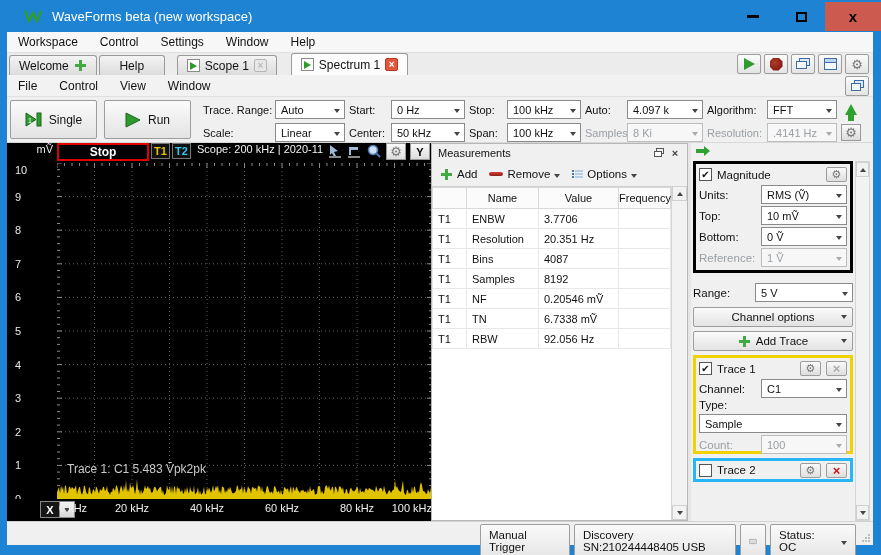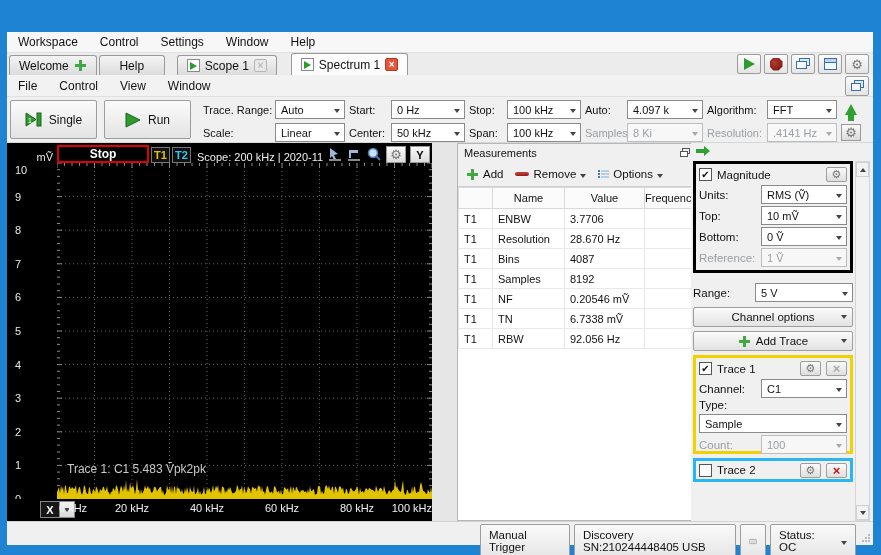--- a/index.html
+++ b/index.html
@@ -57,41 +57,41 @@
   .combo.dis { color:#9aa0a6; background:#f7f7f7; border-color:#bdbdbd; }
   .combo.dis .car { border-top-color:#aaa; }
   .arrow-up { width:0; height:0; border-left:6px solid transparent; border-right:6px solid transparent; border-bottom:11px solid #2ea12e; position:relative; }
   .arrow-up::after { content:""; position:absolute; left:-3px; top:11px; width:6px; height:6px; background:#2ea12e; }
 
   
   .main { position:absolute; left:0; top:111px; width:866px; height:378px; background:#e6e6e6; }
 
   
   .plot-col { position:absolute; left:0; top:0; width:425px; height:378px; background:#000; }
-  .plot-header { position:absolute; left:0; top:0; width:425px; height:20px; display:flex; align-items:flex-end; color:#fff; }
+  .plot-header { position:absolute; left:0; top:0; width:425px; height:20px; display:flex; align-items:flex-start; color:#fff; }
   .unit-label { width:50px; text-align:right; padding-right:4px; font-size:11px; color:#e8e8e8; }
   .stop-btn { width:92px; height:18px; border:2px solid var(--stopred,#e00000); background:#000; color:#fff; font-weight:bold; font-size:12px; display:flex; align-items:center; justify-content:center; }
   .tbadge { width:19px; height:16px; border:1px solid #777; margin-left:2px; display:flex; align-items:center; justify-content:center; font-size:11px; font-weight:bold; background:#111; }
   .tbadge.t1 { color:var(--yellow,#e2c300); }
   .tbadge.t2 { color:var(--cyan,#35c5f1); }
   .scope-info { margin-left:6px; font-size:11px; color:#f0f0f0; white-space:nowrap; }
   .ph-icons { margin-left:auto; display:flex; align-items:center; gap:4px; padding-right:2px; }
   .ybtn { width:20px; height:17px; background:linear-gradient(#fafafa,#dcdcdc); border:1px solid #999; color:#000; font-size:11px; font-weight:bold; display:flex; align-items:center; justify-content:center; }
   .gearbtn { width:20px; height:17px; background:linear-gradient(#fafafa,#dcdcdc); border:1px solid #999; display:flex; align-items:center; justify-content:center; }
   .plot-body { position:absolute; left:0; top:20px; width:425px; height:336px; background:#000; }
   .ylab { position:absolute; left:8px; width:30px; font-size:11px; color:#e8e8e8; }
   .xaxis { position:absolute; left:0; top:356px; width:425px; height:22px; background:#000; color:#fff; }
   .xbtn-wrap { position:absolute; left:33px; top:2px; display:flex; }
   .xbtn { width:20px; height:17px; background:#161616; border:1px solid #888; color:#fff; font-weight:bold; font-size:11px; display:flex; align-items:center; justify-content:center; }
   .xbtn-dd { width:15px; height:17px; background:linear-gradient(#f2f2f2,#d8d8d8); border:1px solid #888; border-left:none; display:flex; align-items:center; justify-content:center; }
   .xlabels { position:absolute; left:50px; top:3px; width:375px; height:16px; font-size:11px; color:#f0f0f0; }
   .xlab { position:absolute; white-space:nowrap; }
 
   
-  .meas { position:absolute; left:450px; top:0; width:257px; height:378px; background:#f0f0f0; border:1px solid #b7b7b7; }
+  .meas { position:absolute; left:424px; top:0; width:257px; height:378px; background:#f0f0f0; border:1px solid #b7b7b7; }
   .meas-title { height:18px; display:flex; align-items:center; padding:0 4px 0 6px; font-size:11px; }
   .meas-title .sp { flex:1; }
   .mt-btn { width:16px; height:14px; display:flex; align-items:center; justify-content:center; color:#444; }
   .meas-tools { height:24px; display:flex; align-items:center; gap:4px; padding-left:4px; font-size:11.5px; }
   .tool-item { display:flex; align-items:center; gap:4px; padding:2px 4px; }
   .minus-ic { width:14px; height:4px; background:linear-gradient(#d2413a,#8e1f18); border-radius:2px; }
   .meas-body { position:absolute; left:0; top:42px; right:16px; bottom:0; background:#fff; border-top:1px solid #cfcfcf; }
   table.mtab { border-collapse:collapse; width:100%; font-size:11px; table-layout:fixed; }
   .mtab th { font-weight:normal; background:#fbfbfb; border:1px solid #d9d9d9; height:21px; }
   .mtab td { border:1px solid #e8e8e8; height:20px; padding:1px 5px; background:#fff; }
@@ -130,20 +130,35 @@
   
   .statusbar { position:absolute; left:0; top:489px; width:866px; height:24px; background:#f0f0f0; border-top:1px solid #d2d2d2; font-size:11.5px; }
   .st-btn { position:absolute; top:2px; height:19px; background:linear-gradient(#fafafa,#e6e6e6); border:1px solid #9d9d9d; border-radius:2px; display:flex; align-items:center; justify-content:center; padding:16px 8px; }
   .grip { position:absolute; right:2px; bottom:2px; }
 </style>
 </head>
 <body>
 
 <div class="window" style="--blue: #1e83d3; --closered: #cd5a4e; --yellow: #e2c300; --cyan: #35c5f1; --stopred: #e00000; --t1b: #f2d100; --t2b: #29b6f6;">
 
+  <div class="titlebar">
+    <svg class="app-icon" viewBox="0 0 18 14">
+      <polyline points="1,2 5,12 9,4 13,12 17,2" fill="none" stroke="#2f9e2f" stroke-width="2.4"></polyline>
+    </svg>
+    <span class="title-text">WaveForms beta (new workspace)</span>
+    <div class="winbtn min">
+        <div class="glyph-min"></div>
+      </div>
+    <div class="winbtn max">
+        <div class="glyph-max"></div>
+      </div>
+    <div class="winbtn close">
+        <span>x</span>
+      </div>
+  </div>
 
   <div class="client">
 
     <div class="menubar m1">
       <span class="menu-item">Workspace</span>
       <span class="menu-item">Control</span>
       <span class="menu-item">Settings</span>
       <span class="menu-item">Window</span>
       <span class="menu-item">Help</span>
     </div>
@@ -622,21 +637,21 @@
             </tr>
             <tr>
                   <td>T1</td>
                   <td>ENBW</td>
                   <td>3.7706</td>
                   <td></td>
                 </tr>
             <tr>
                   <td>T1</td>
                   <td>Resolution</td>
-                  <td>28.670 Hz</td>
+                  <td>20.351 Hz</td>
                   <td></td>
                 </tr>
             <tr>
                   <td>T1</td>
                   <td>Bins</td>
                   <td>4087</td>
                   <td></td>
                 </tr>
             <tr>
                   <td>T1</td>

